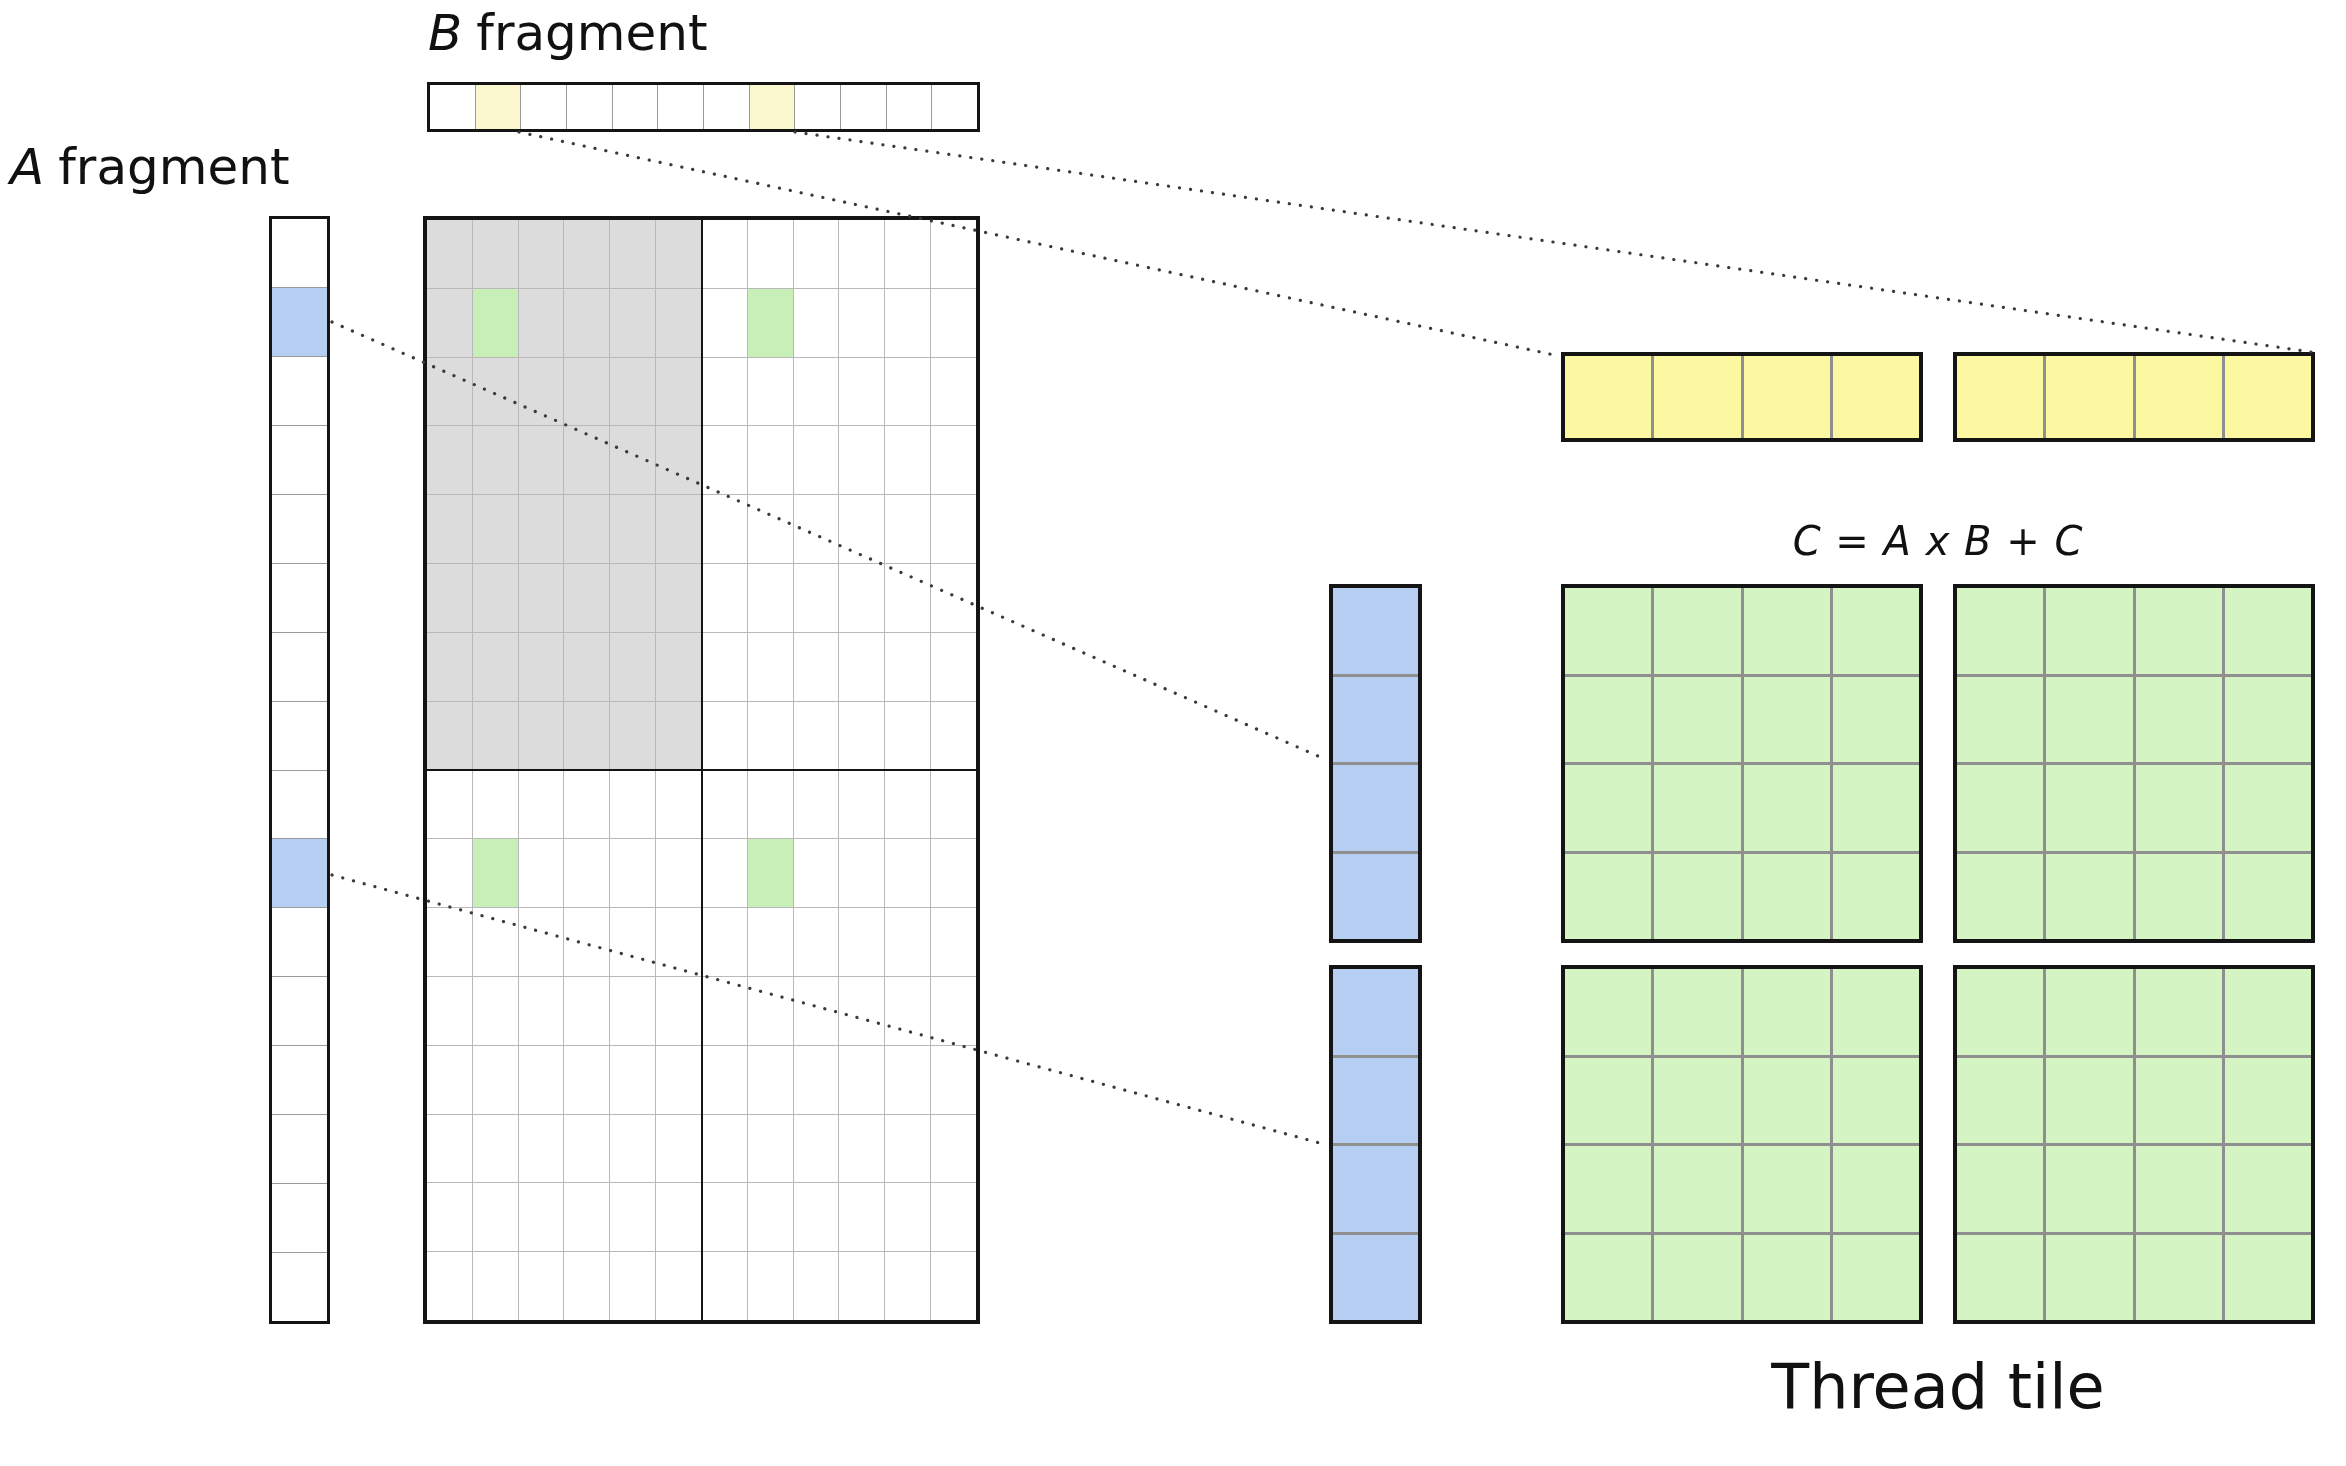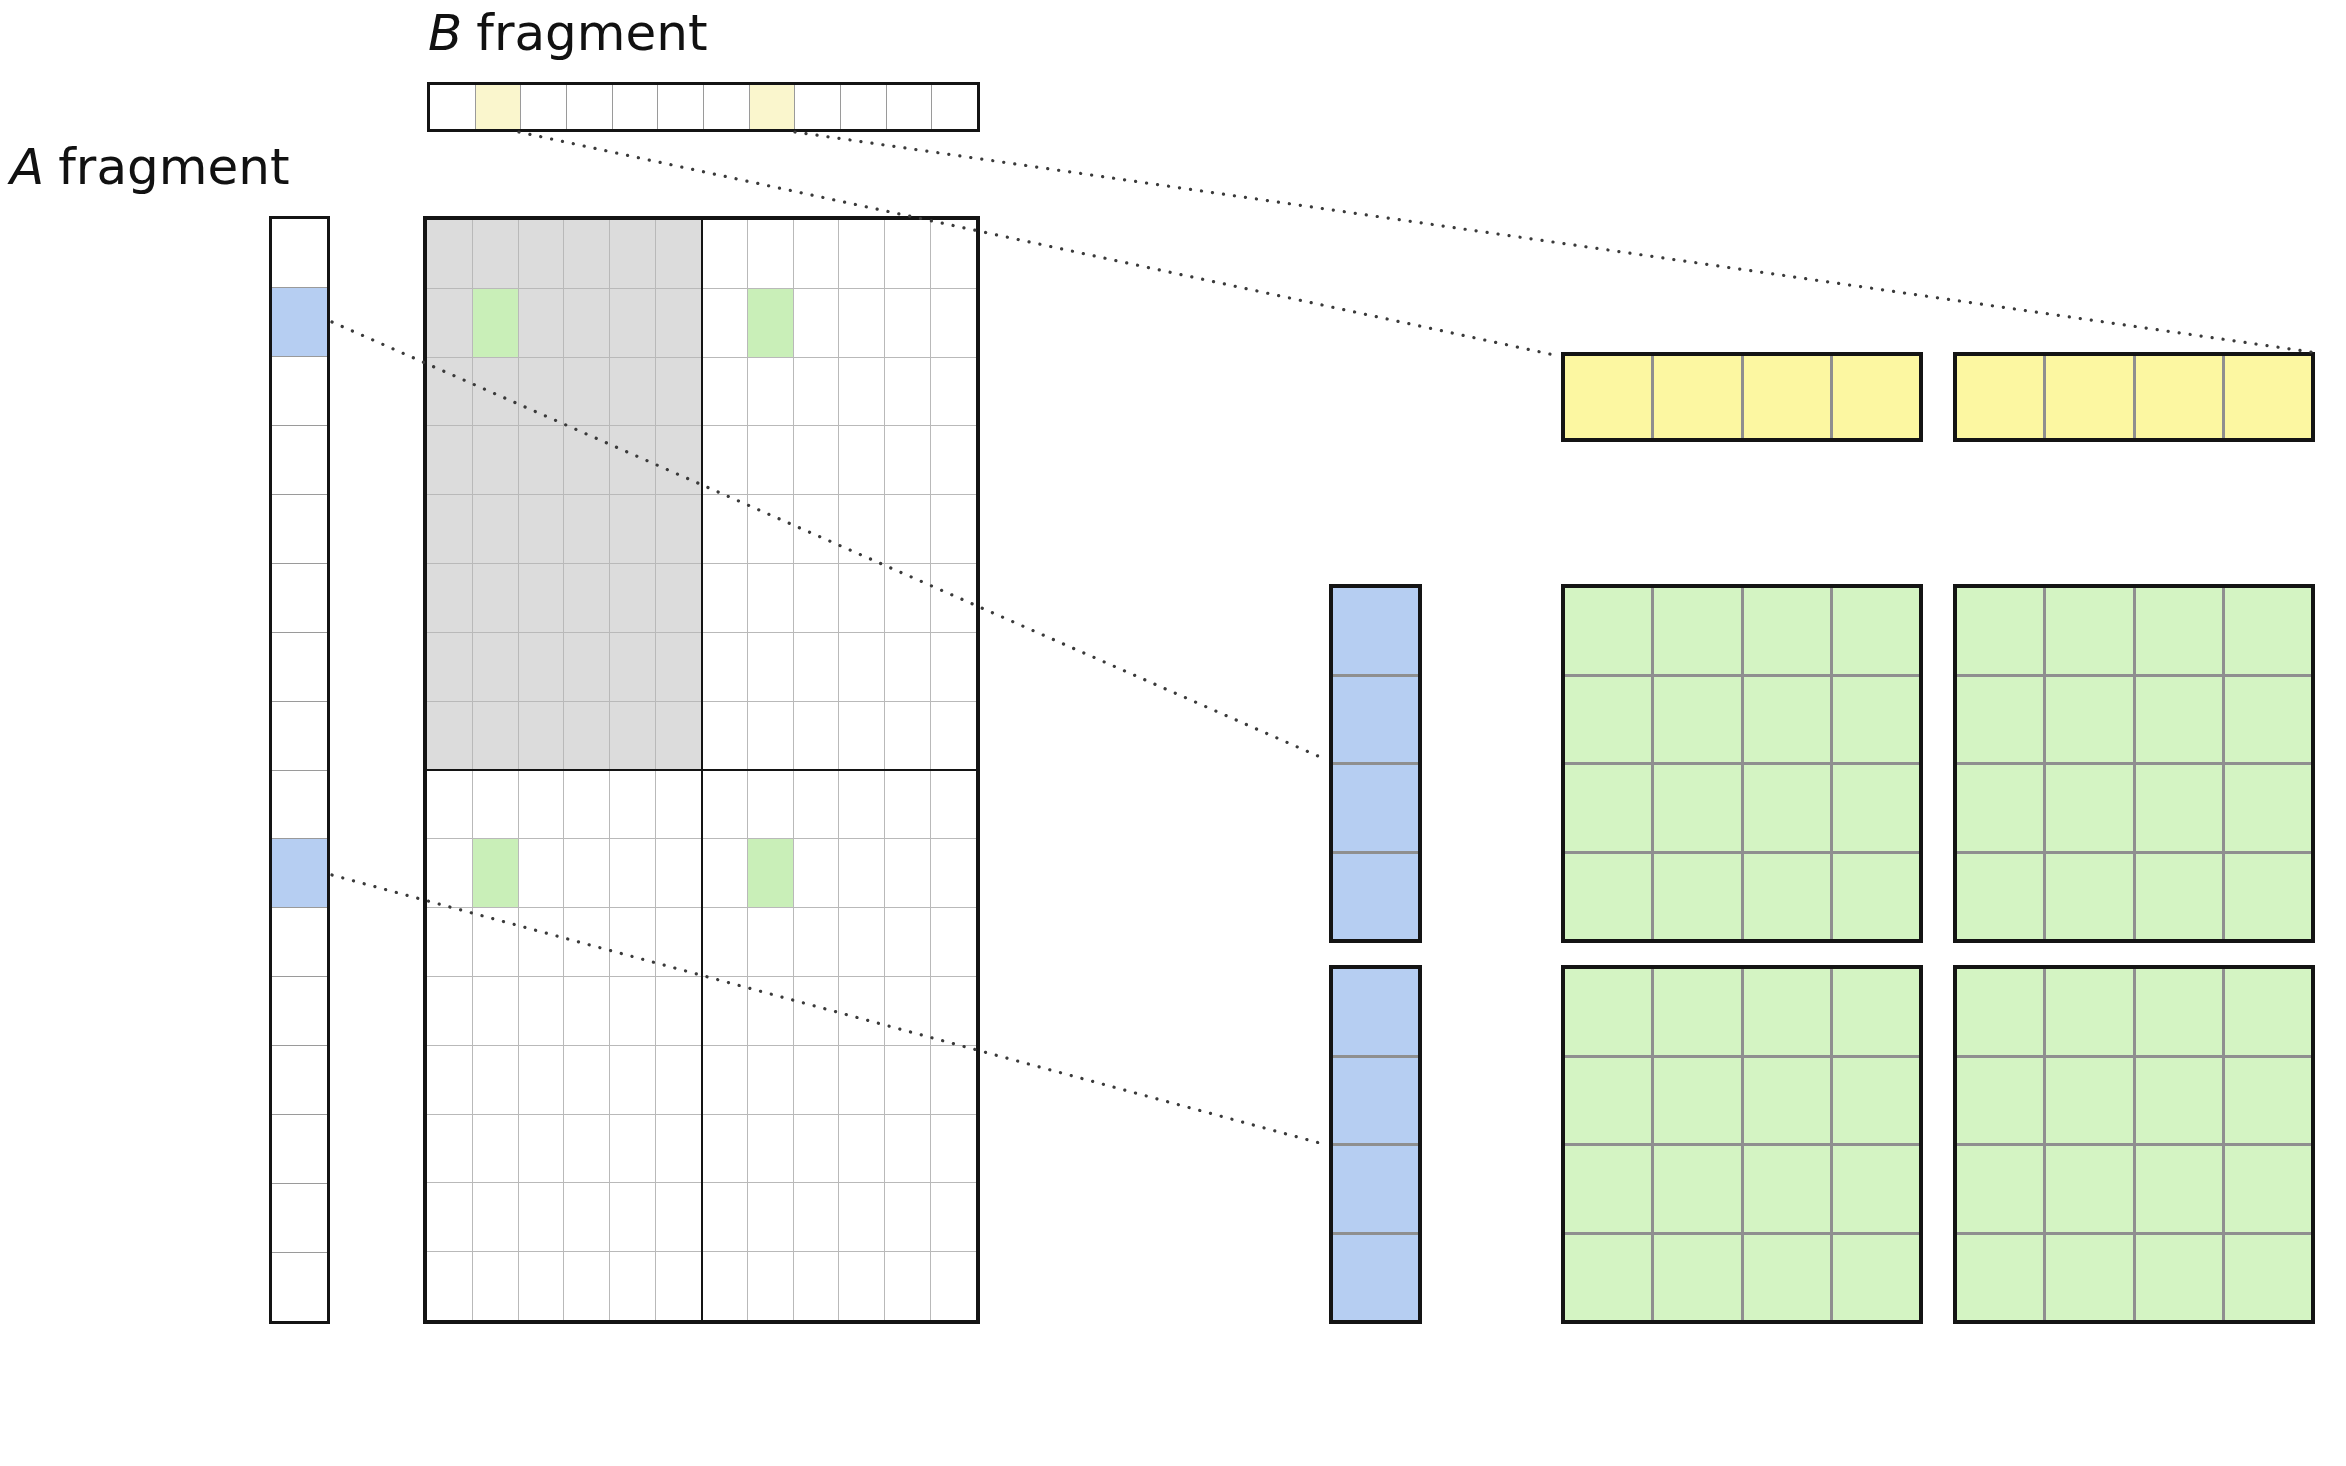--- a/index.html
+++ b/index.html
@@ -293,20 +293,21 @@
       <div style="background: rgb(252, 247, 161);"></div>
       <div style="background: rgb(252, 247, 161);"></div>
     </div>
   <div class="abs bordered4 b-zoom-right" style="display: grid; grid-template-columns: repeat(4, 1fr); grid-template-rows: repeat(1, 1fr); gap: 3px; background: rgb(143, 143, 143);">
       <div style="background: rgb(252, 247, 161);"></div>
       <div style="background: rgb(252, 247, 161);"></div>
       <div style="background: rgb(252, 247, 161);"></div>
       <div style="background: rgb(252, 247, 161);"></div>
     </div>
 
+  <div class="equation">C = A x B + C</div>
 
   <div class="abs bordered4 a-zoom-top" style="display: grid; grid-template-columns: repeat(1, 1fr); grid-template-rows: repeat(4, 1fr); gap: 3px; background: rgb(143, 143, 143);">
       <div style="background: rgb(182, 206, 242);"></div>
       <div style="background: rgb(182, 206, 242);"></div>
       <div style="background: rgb(182, 206, 242);"></div>
       <div style="background: rgb(182, 206, 242);"></div>
     </div>
   <div class="abs bordered4 a-zoom-bottom" style="display: grid; grid-template-columns: repeat(1, 1fr); grid-template-rows: repeat(4, 1fr); gap: 3px; background: rgb(143, 143, 143);">
       <div style="background: rgb(182, 206, 242);"></div>
       <div style="background: rgb(182, 206, 242);"></div>
@@ -380,20 +381,21 @@
       <div style="background: rgb(212, 244, 195);"></div>
       <div style="background: rgb(212, 244, 195);"></div>
       <div style="background: rgb(212, 244, 195);"></div>
       <div style="background: rgb(212, 244, 195);"></div>
       <div style="background: rgb(212, 244, 195);"></div>
       <div style="background: rgb(212, 244, 195);"></div>
       <div style="background: rgb(212, 244, 195);"></div>
       <div style="background: rgb(212, 244, 195);"></div>
     </div>
 
+  <div class="big-label" style="left:1561px;top:1350px;width:754px;">Thread tile</div>
 
   <svg class="connector-overlay" width="2346" height="1466" viewBox="0 0 2346 1466">
     <line x1="519" y1="132" x2="1559" y2="356" stroke="#3a3a3a" stroke-width="3.2" stroke-linecap="round" stroke-dasharray="0.1 11"></line>
     <line x1="795" y1="132" x2="2311" y2="352" stroke="#3a3a3a" stroke-width="3.2" stroke-linecap="round" stroke-dasharray="0.1 11"></line>
     <line x1="332" y1="322" x2="1327" y2="760" stroke="#3a3a3a" stroke-width="3.2" stroke-linecap="round" stroke-dasharray="0.1 11"></line>
     <line x1="332" y1="875" x2="1327" y2="1145" stroke="#3a3a3a" stroke-width="3.2" stroke-linecap="round" stroke-dasharray="0.1 11"></line>
   </svg>
 
 </div>
 

